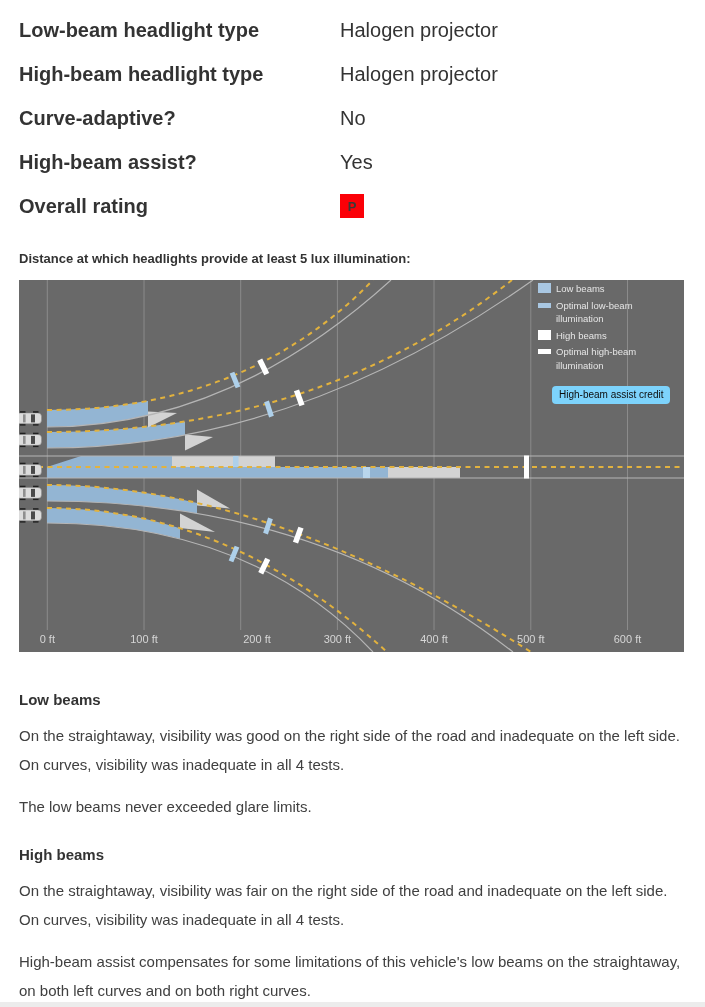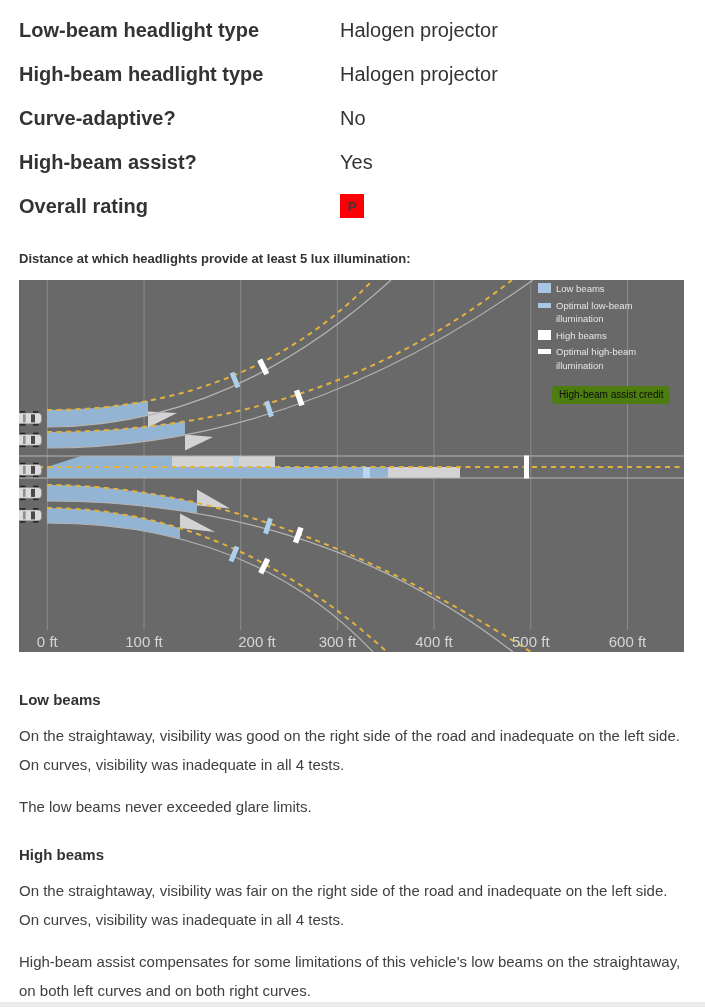--- a/index.html
+++ b/index.html
@@ -7,30 +7,30 @@
   .page{position:relative;width:705px;height:1007px;}
   .specs{padding:8px 0 0 19px;}
   .spec-row{display:flex;align-items:center;height:44px;}
   .spec-label{width:321px;font-size:20px;font-weight:bold;color:#333;}
   .spec-value{font-size:20px;color:#333;}
   .rating-badge{width:24px;height:24px;background:#fb0007;display:flex;align-items:center;justify-content:center;
     font-size:13px;font-weight:bold;color:#3a3a3a;}
   .chart-heading{margin:23px 0 0 19px;font-size:13px;font-weight:bold;color:#333;}
   .chart{position:relative;margin:14px 0 0 19px;width:665px;height:372px;background:#696969;}
   .chart svg{position:absolute;left:0;top:0;}
-  .axis-label{position:absolute;transform:translateX(-50%);font-size:15px;color:#d6d6d6;top:353px;white-space:nowrap;}
+  .axis-label{position:absolute;transform:translateX(-50%);font-size:11px;color:#d6d6d6;top:353px;white-space:nowrap;}
   .legend{position:absolute;left:519px;top:2px;width:142px;}
   .legend-row{display:flex;align-items:flex-start;margin-bottom:3px;}
   .legend-swatch{flex:0 0 13px;margin-right:5px;}
   .sw-block{height:10px;margin-top:1px;}
   .sw-bar{height:5px;margin-top:4px;}
   .c-blue{background:#a9c7e2;}
   .c-white{background:#ffffff;}
   .legend-label{font-size:9.5px;line-height:13.5px;color:#e6e6e6;width:105px;}
-  .assist-badge{position:absolute;left:533px;top:106px;background:#4d7c0f;color:#0d0d0d;
+  .assist-badge{position:absolute;left:533px;top:106px;background:#7dd3fc;color:#0d0d0d;
     font-size:10px;line-height:12px;padding:3px 7px;border-radius:4px;white-space:nowrap;}
   .sections{padding:0 18px 0 19px;}
   .section-heading{font-size:15px;font-weight:bold;color:#333;margin:0;}
   .body-text{font-size:15px;line-height:29px;color:#404040;margin:13px 0 0 0;}
   .low-section{margin-top:39px;}
   .para-gap{margin-top:13px;}
   .high-section{margin-top:25px;}
   .footer-strip{position:absolute;left:0;bottom:0;width:705px;height:5px;background:#ececec;}
 </style>
 </head>

